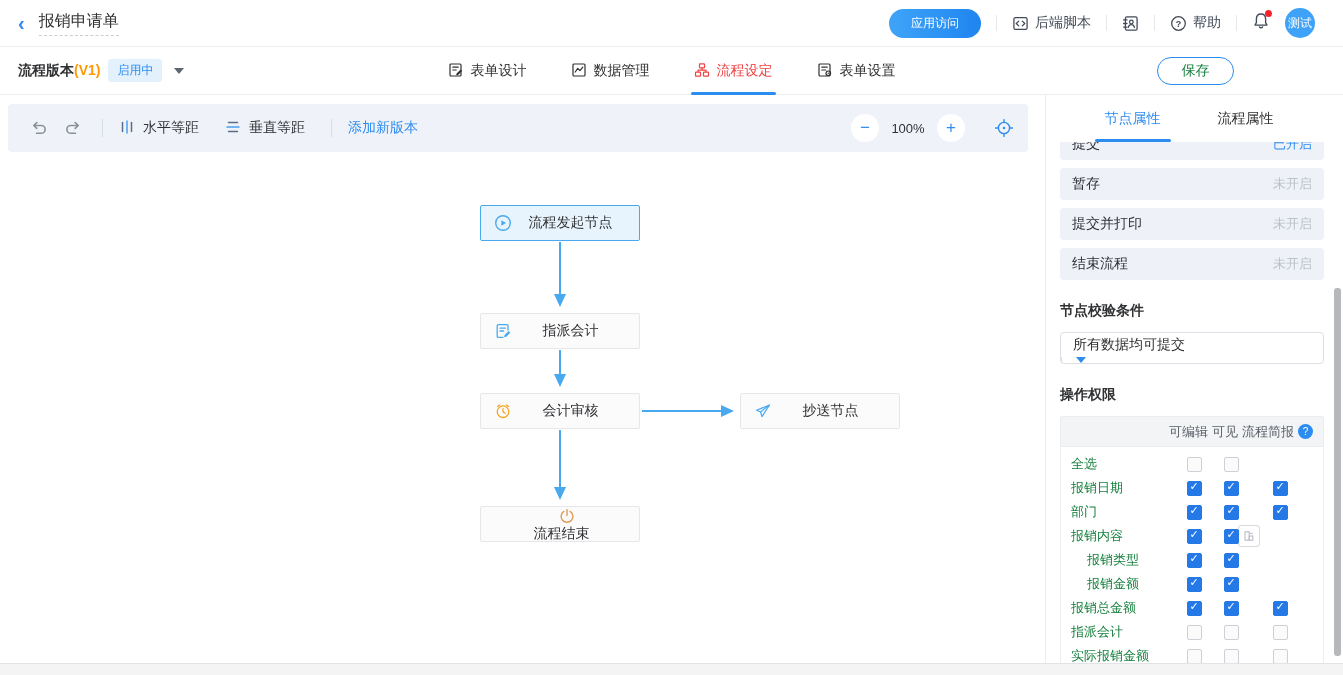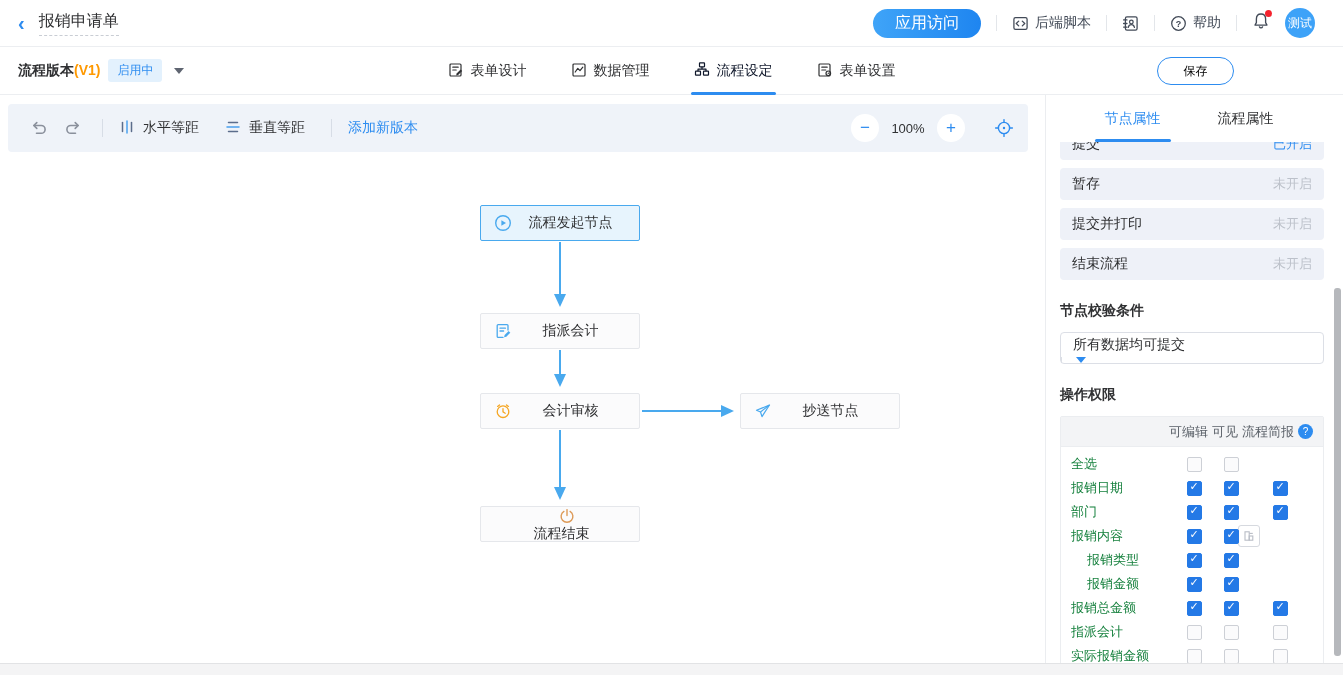--- a/index.html
+++ b/index.html
@@ -5,40 +5,40 @@
   * { margin:0; padding:0; box-sizing:border-box; }
   html,body { width:1343px; height:675px; overflow:hidden; background:#fff;
     font-family:"Liberation Sans","DejaVu Sans",sans-serif; color:#303133; }
   .app { position:relative; width:1343px; height:675px; display:flex; flex-direction:column; }
 
   
   .tophdr { height:47px; display:flex; align-items:center; padding:0 28px 0 18px; border-bottom:1px solid #eceef1; background:#fff; }
   .back { color:#2d8cf0; font-size:20px; font-weight:bold; cursor:pointer; margin-right:14px; line-height:1; }
   .apptitle { font-size:16px; color:#303133; padding-bottom:3px; border-bottom:1px dashed #c9cdd4; }
   .hdr-right { margin-left:auto; display:flex; align-items:center; gap:15px; }
-  .pillbtn { background:linear-gradient(90deg,#3fa4f8,#1e85f0); color:#fff; font-size:16px; border:none; border-radius:16px; height:29px; padding:0 22px; cursor:pointer; }
+  .pillbtn { background:linear-gradient(90deg,#3fa4f8,#1e85f0); color:#fff; font-size:12px; border:none; border-radius:16px; height:29px; padding:0 22px; cursor:pointer; }
   .vdiv { width:1px; height:16px; background:#e3e6ea; }
   .hdritem { display:flex; align-items:center; gap:6px; font-size:14px; color:#424a57; cursor:pointer; }
   .hdritem svg { display:block; }
   .bellwrap { position:relative; cursor:pointer; }
   .belldot { position:absolute; top:-2px; right:-2px; width:7px; height:7px; border-radius:50%; background:#f5222d; }
   .avatar { width:30px; height:30px; border-radius:50%; background:#3da2f8; color:#fff; font-size:12px; display:flex; align-items:center; justify-content:center; cursor:pointer; }
 
   
   .subhdr { height:48px; position:relative; display:flex; align-items:center; padding:0 18px; border-bottom:1px solid #eceef1; background:#fff; }
   .verwrap { display:flex; align-items:center; gap:8px; font-size:14px; }
   .verlabel { color:#303133; font-weight:bold; }
   .vertag { color:#ff9900; font-weight:bold; }
   .verbadge { background:#e3f1fd; color:#2d8cf0; font-size:12px; padding:3px 9px; border-radius:3px; }
   .vercaret { width:0; height:0; border-left:5px solid transparent; border-right:5px solid transparent; border-top:6px solid #5f6571; margin-left:4px; cursor:pointer; }
   .tabs { position:absolute; left:50%; top:0; transform:translateX(-50%); height:48px; display:flex; gap:44px; }
   .tab { position:relative; height:48px; display:flex; align-items:center; gap:7px; font-size:14px; color:#303133; cursor:pointer; }
-  .tab[data-active="true"] { color:#0f172a;font-family:Liberation Mono, monospace; }
+  .tab[data-active="true"] { color:#ef4444; }
   .tab[data-active="true"]::after { content:""; position:absolute; left:-3px; right:-3px; bottom:0; height:3px; border-radius:2px; background:#2d8cf0; }
-  .savebtn { position:absolute; right:109px; top:10px; width:77px; height:28px; background:#fff; border:1px solid #2d8cf0; color:#000000; font-size:12px; border-radius:14px; cursor:pointer; }
+  .savebtn { position:absolute; right:109px; top:10px; width:77px; height:28px; background:#fff; border:1px solid #2d8cf0; color:#15803d; font-size:14px; border-radius:14px; cursor:pointer; }
 
   
   .main { flex:1; display:flex; position:relative; overflow:hidden; }
   .canvas { position:relative; width:1045px; background:#fff; overflow:hidden; }
 
   .cvtoolbar { position:absolute; left:8px; right:17px; top:9px; height:48px; background:#eff3f9; border-radius:4px; display:flex; align-items:center; padding:0 14px 0 18px; z-index:3; }
   .tbicon { display:flex; align-items:center; cursor:pointer; padding:4px; }
   .tbdiv { width:1px; height:18px; background:#d7dde6; margin:0 16px; }
   .tbgroup { display:flex; align-items:center; gap:8px; font-size:14px; color:#303133; cursor:pointer; margin-right:26px; }
   .addver { color:#2d8cf0; font-size:14px; cursor:pointer; }

